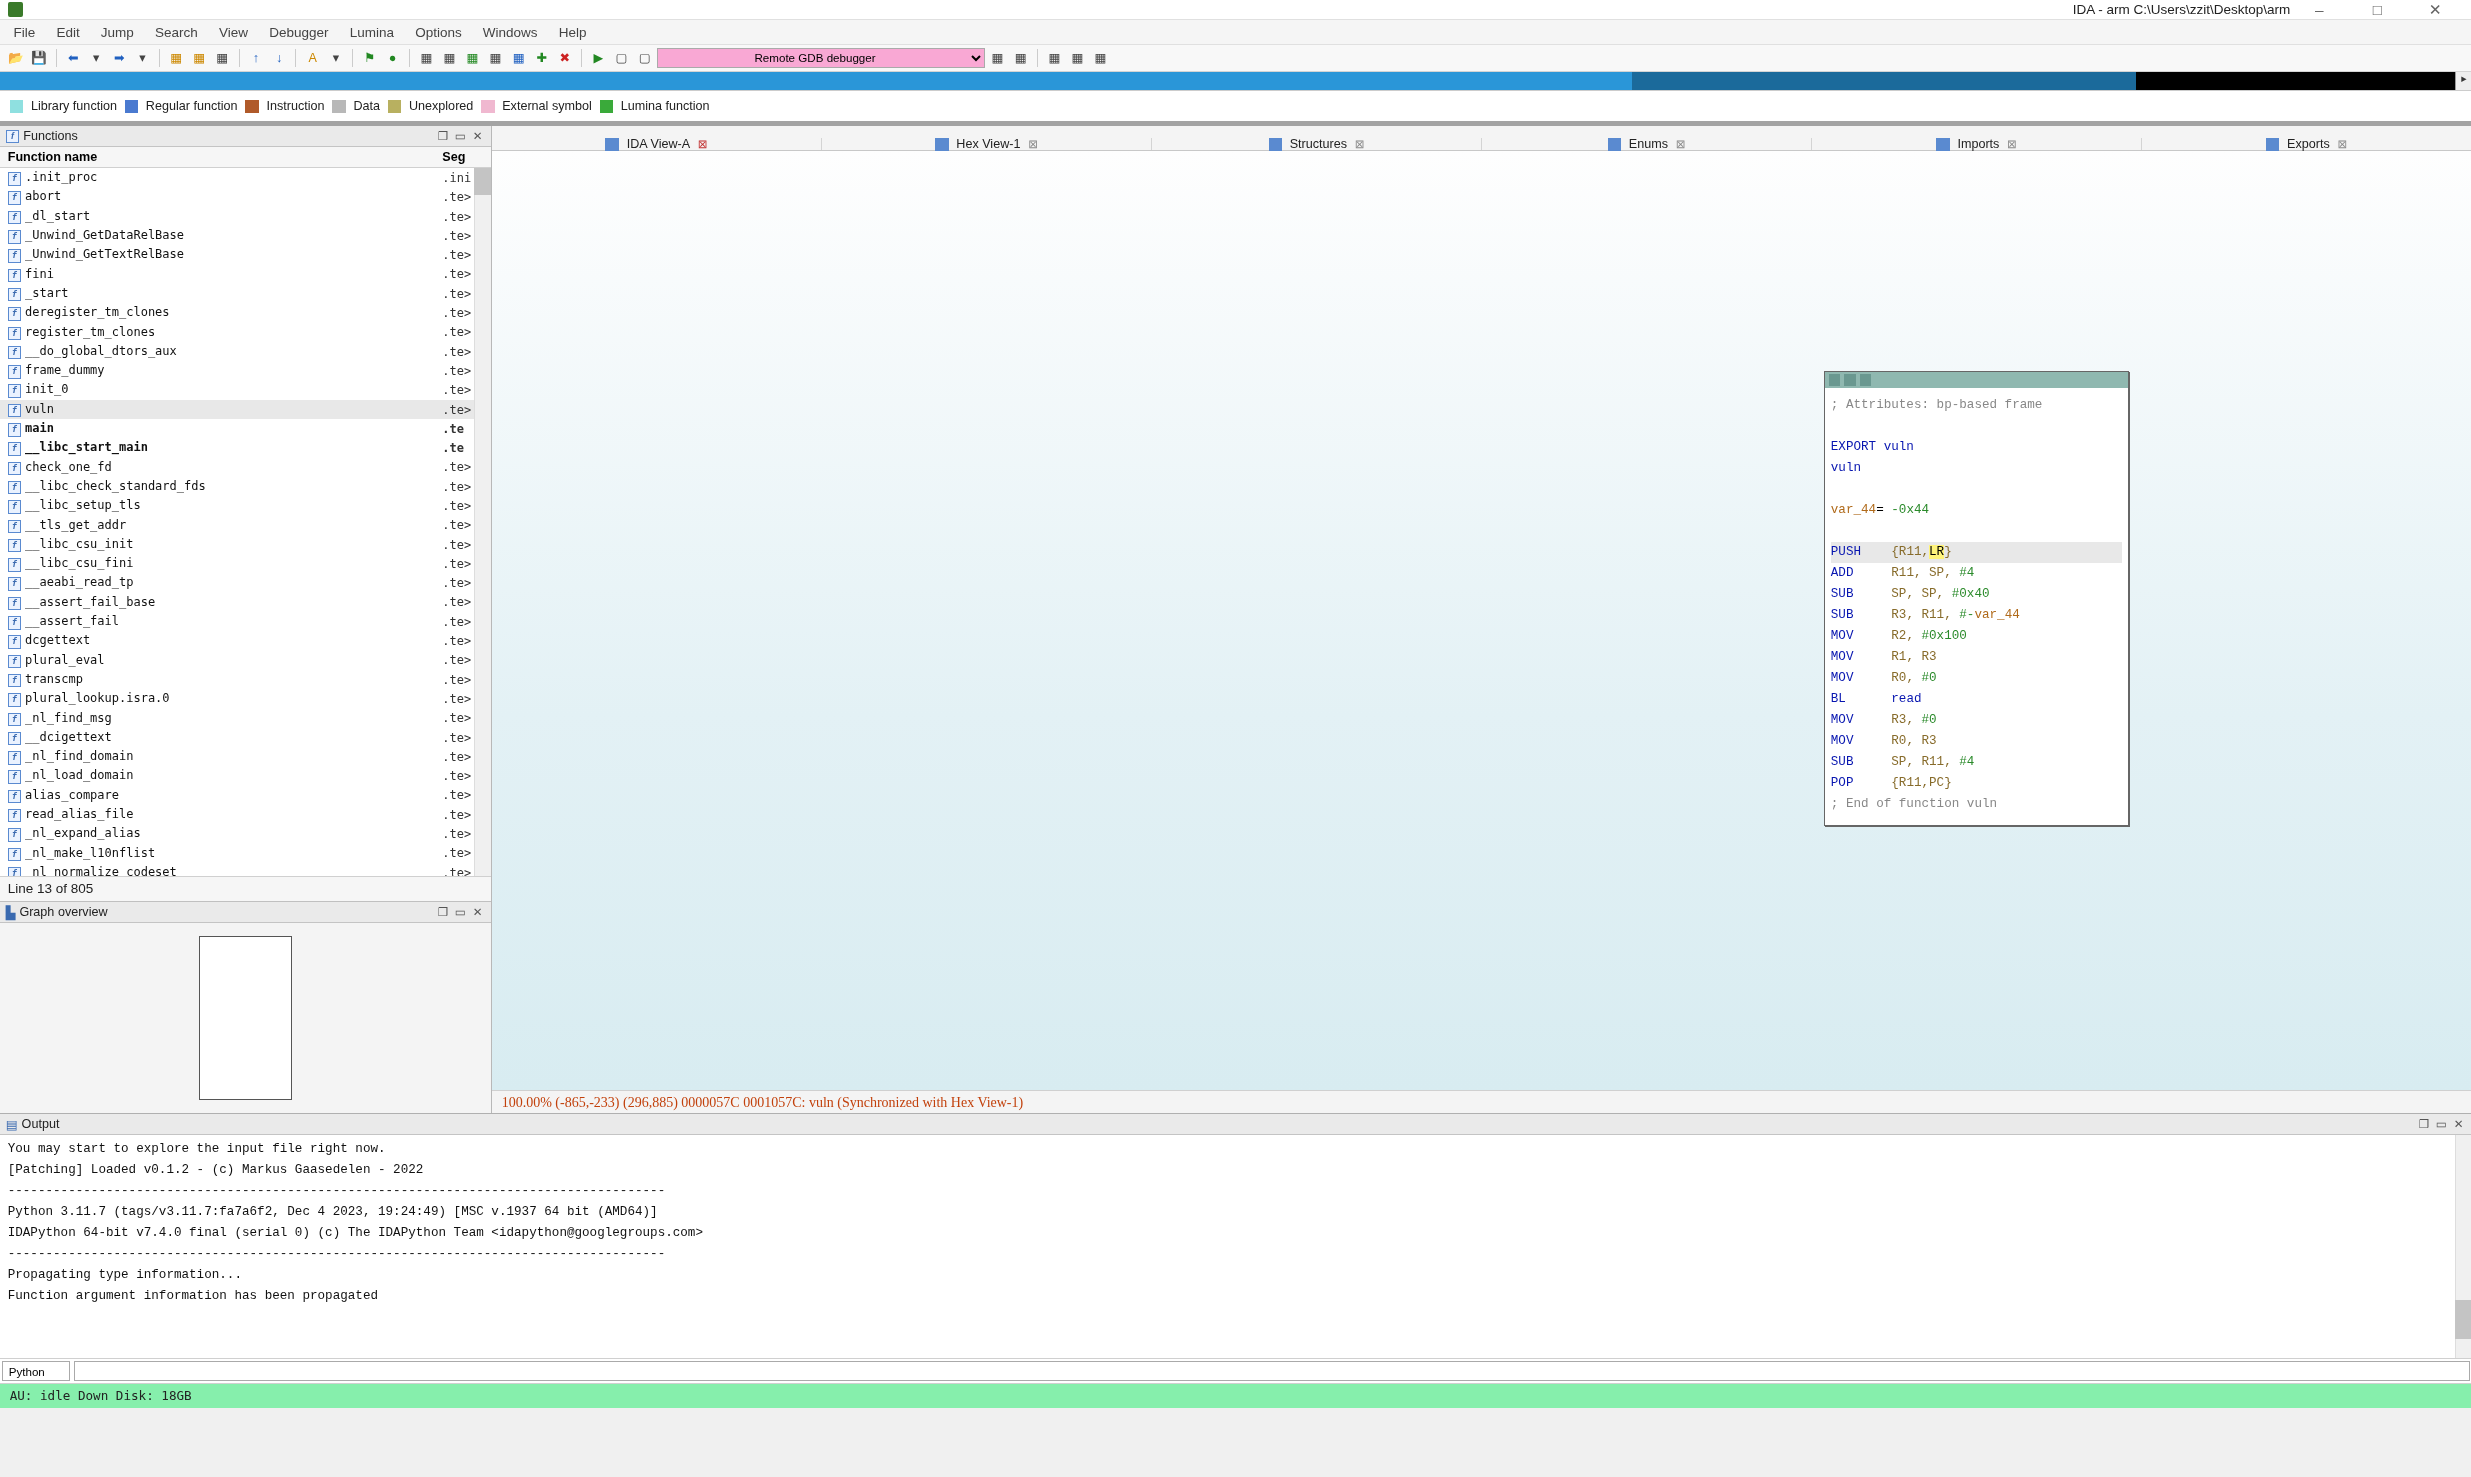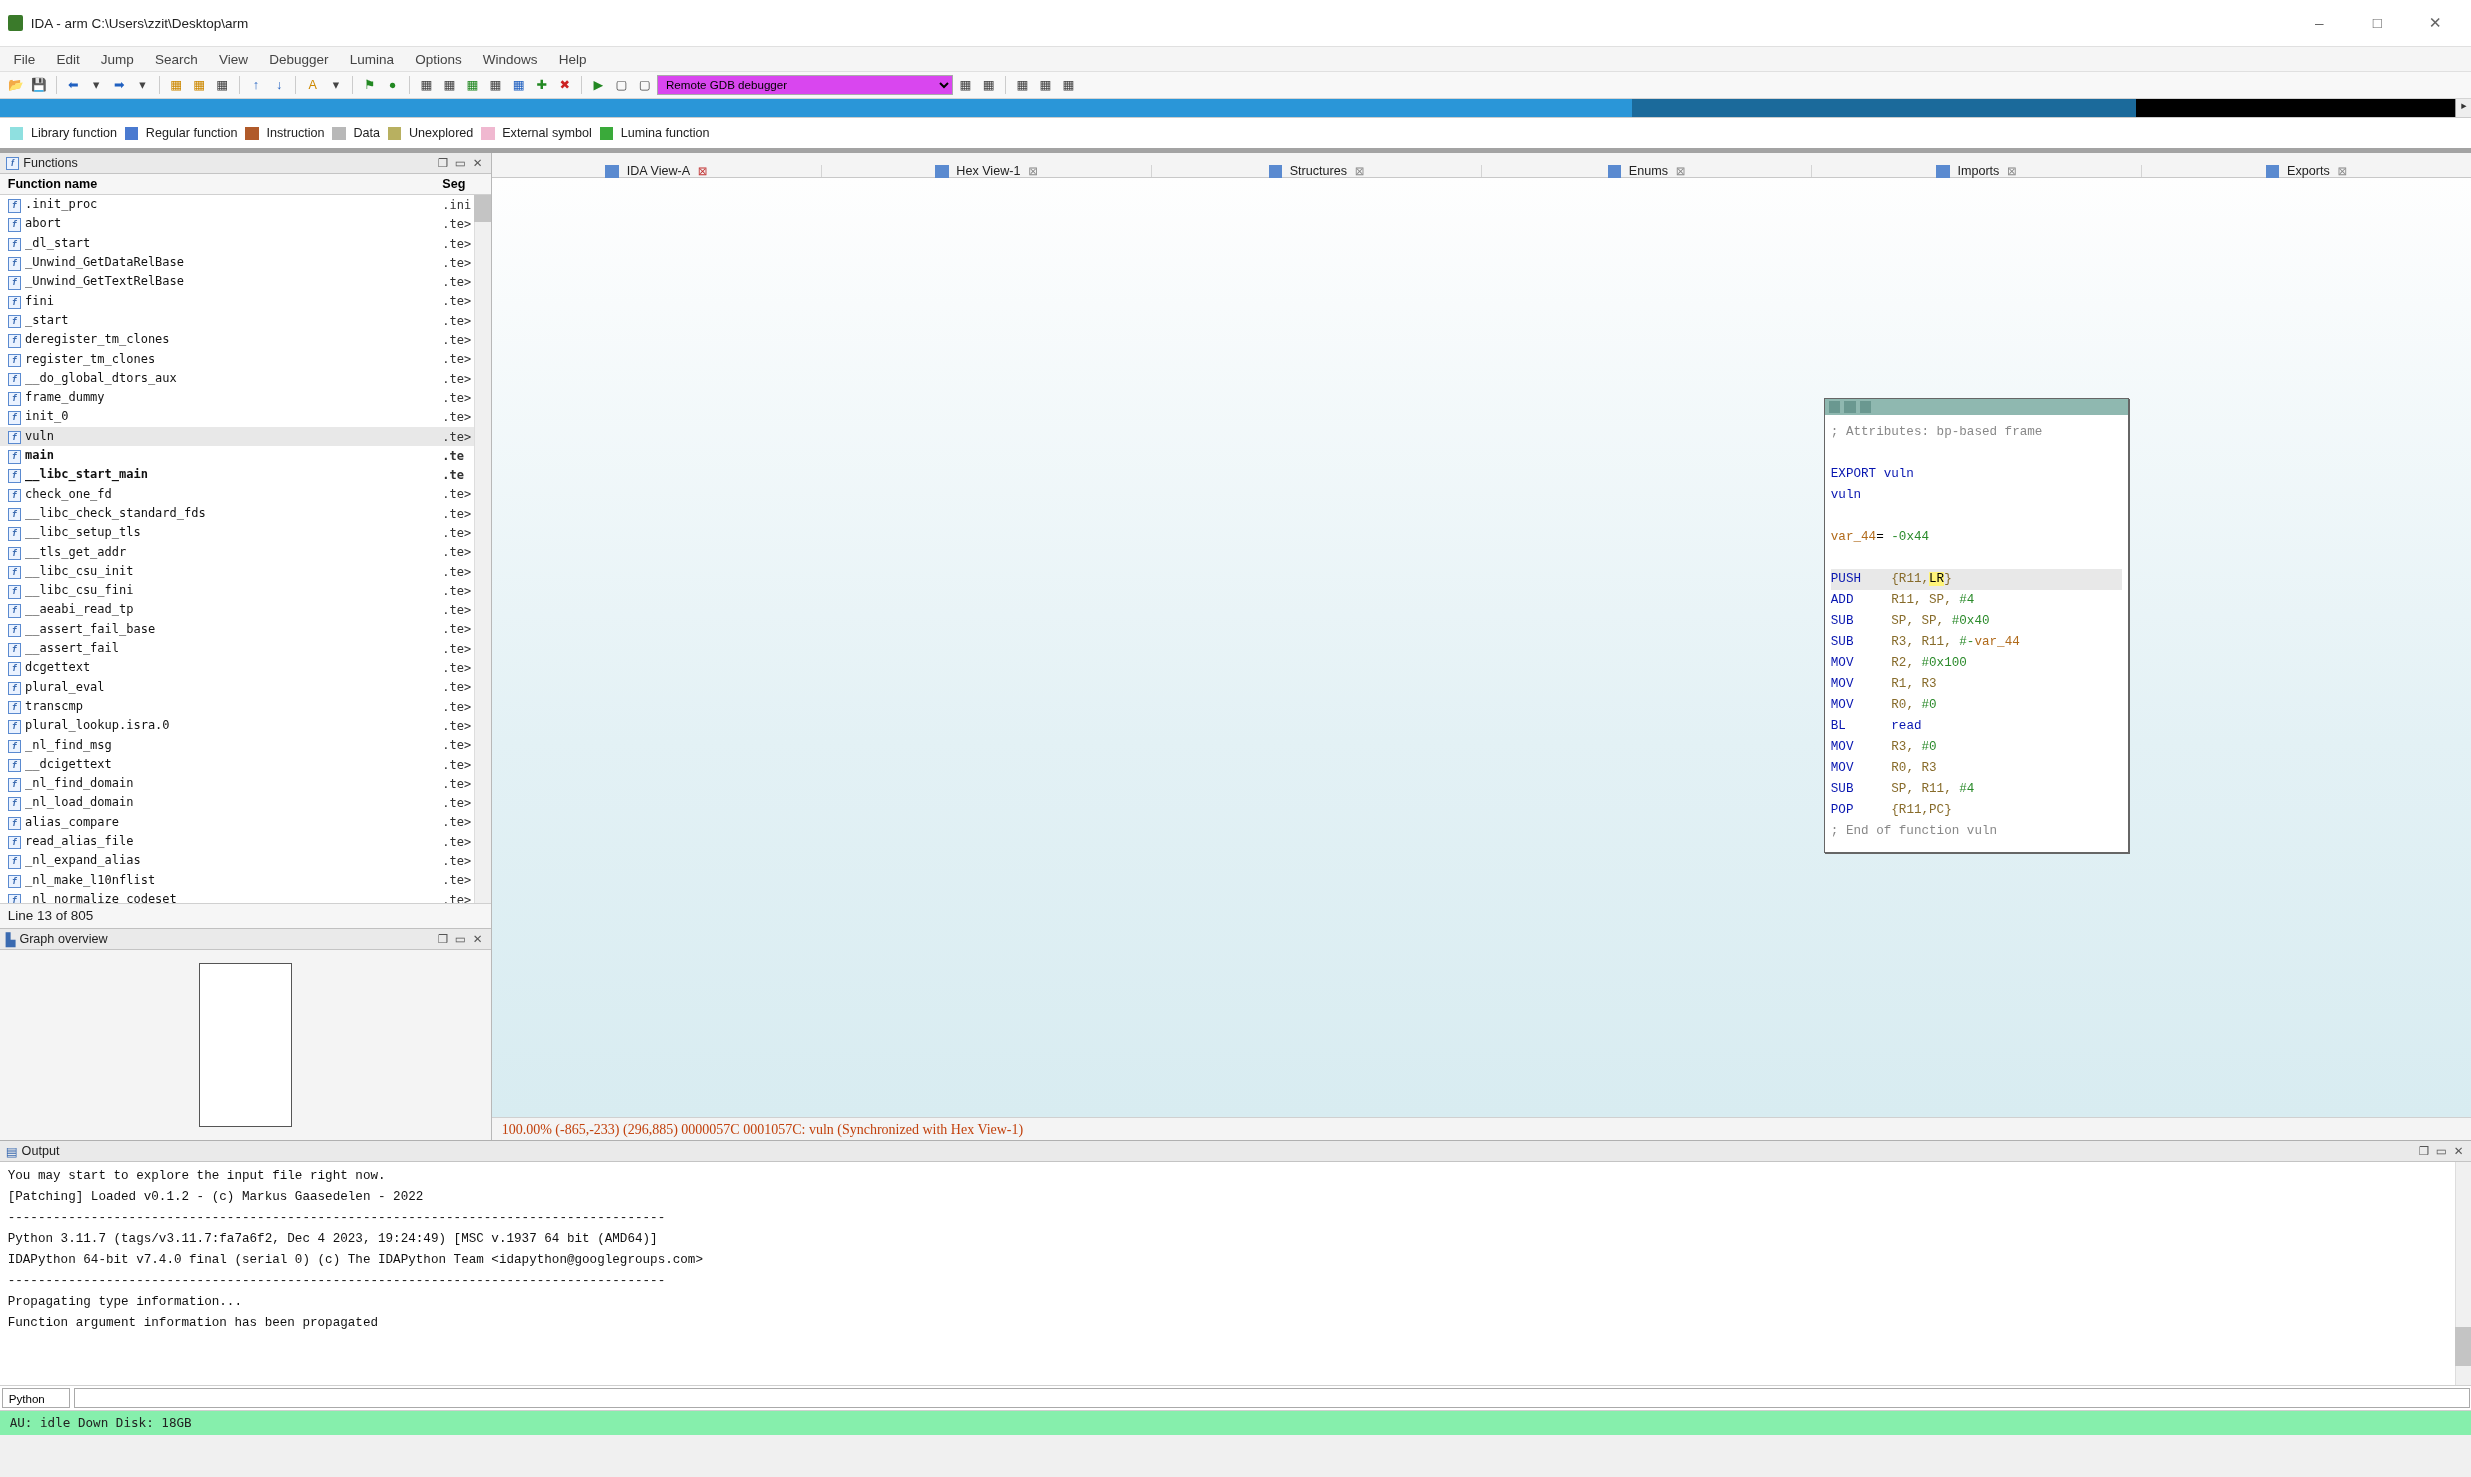--- a/index.html
+++ b/index.html
@@ -1,27 +1,27 @@
 <!DOCTYPE html>
 <html><head>
 <meta charset="utf-8">
 <style>
 * { margin:0; padding:0; box-sizing:border-box; }
 html,body { width:2472px; height:1477px; font-family:"Segoe UI",Tahoma,sans-serif; font-size:10.6px; background:#f0f0f0; overflow:hidden; }
-.titlebar { height:47px; background:#fff; display:flex; align-items:center; padding:0 7.7px; border-bottom:1px solid #e0e0e0; }
+.titlebar { height:20px; background:#fff; display:flex; align-items:center; padding:0 7.7px; border-bottom:1px solid #e0e0e0;text-align:right; }
 .titlebar .logo { width:15.4px; height:15.4px; background:#3a7a2a; border-radius:1.9px; margin-right:7.7px; display:inline-block; }
 .titlebar .title { flex:1; color:#222; font-size:13.5px; }
 .winbtn { width:58px; height:35px; display:flex; align-items:center; justify-content:center; color:#666; font-size:15.4px; }
 .menubar { height:25px; background:#f5f5f5; display:flex; align-items:center; padding:0 5.8px; gap:5.8px; border-bottom:1px solid #e0e0e0; }
 .menubar span { padding:1.9px 7.7px; color:#444; font-size:13.5px; }
 .toolbar { height:27px; background:#f8f8f8; display:flex; align-items:center; padding:0 5.8px; gap:1.9px; border-bottom:1px solid #d4d4d4; }
 .tbtn { width:17.4px; height:17.4px; display:inline-flex; align-items:center; justify-content:center; margin:0 1.9px; font-size:12.6px; color:#444; }
 .tbtn.blue{color:#2060c0}.tbtn.green{color:#228822}.tbtn.red{color:#cc2222}.tbtn.orange{color:#cc8800}
 .tsep { width:1px; height:17.4px; background:#ccc; margin:0 3.9px; }
-.debugsel { width:296px; height:19.3px; border:1px solid #aaa; background:#d946ef; font-size:11.6px; padding:0 3.9px; }
+.debugsel { width:328px; height:19.3px; border:1px solid #aaa; background:#f9a8d4; font-size:11.6px; padding:0 3.9px;text-align:center; }
 .navbar { height:19.3px; background:#2a96d8; border-bottom:1px solid #ccc; position:relative; }
 .navbar .darkseg { position:absolute; top:0; right:0; width:34%; height:100%; background:linear-gradient(to right,#1b6a9b 0%,#1b6a9b 60%,#000 60%,#000 100%); }
 .navbar .ctlbox{position:absolute;right:0;top:0;height:100%;width:17.4px;background:#eee;border-left:1px solid #999;text-align:center;color:#333}
 .legend { height:35px; background:#fff; display:flex; align-items:center; padding:0 9.7px; gap:7.7px; font-size:12.6px; color:#222; border-bottom:5px solid #a3a3a3; }
 .swatch { width:13.5px; height:13.5px; display:inline-block; }
 .workspace { display:flex; height:987px; }
 .leftcol { width:492px; display:flex; flex-direction:column; border-right:1px solid #b8b8b8; }
 .panelhdr { height:21px; background:#eaeaea; border-bottom:1px solid #c4c4c4; display:flex; align-items:center; padding:0 5.8px; font-size:12.6px; color:#222; }
 .panelhdr .spacer{flex:1}
 .panelhdr .pbtn{width:15.4px;height:15.4px;display:inline-flex;align-items:center;justify-content:center;color:#555;font-size:11.6px;margin-left:1.9px}

